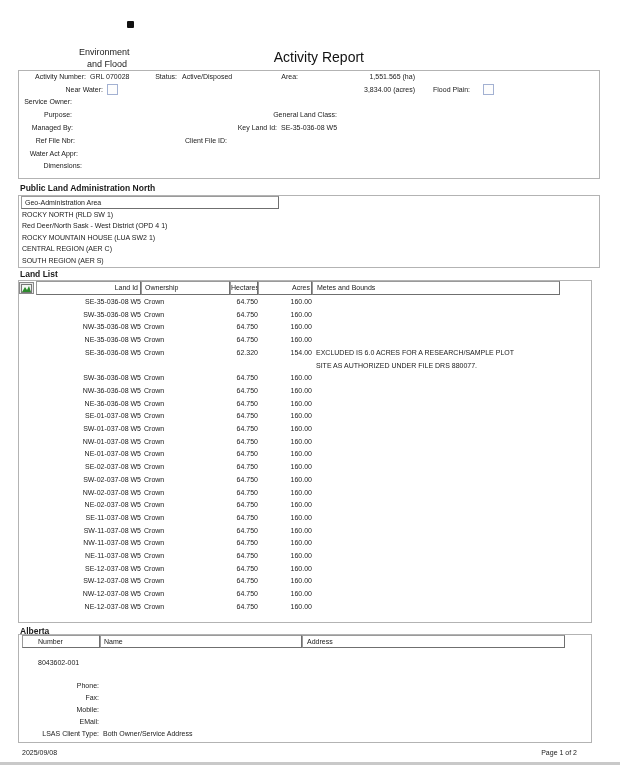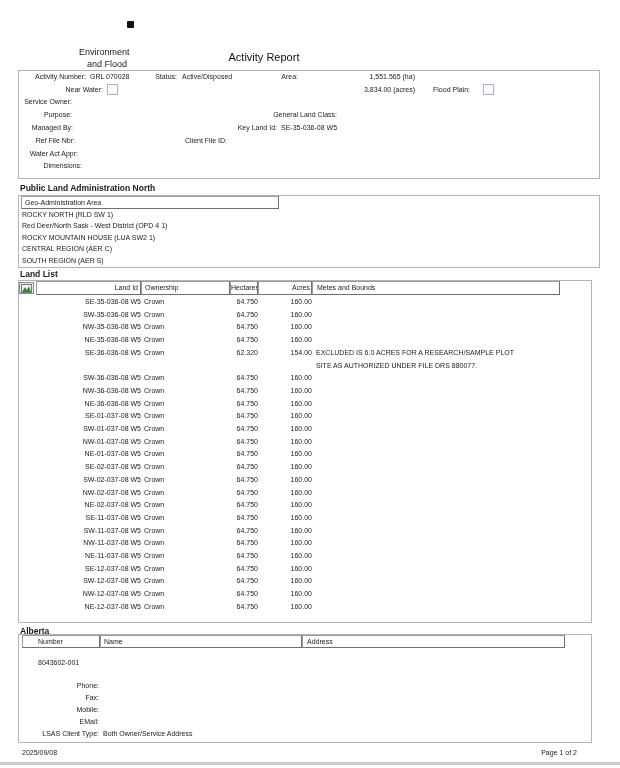--- a/index.html
+++ b/index.html
@@ -11,22 +11,22 @@
   .sect{font-size:8.5px;font-weight:bold;line-height:10px;white-space:nowrap;}
   .box{position:absolute;border:1px solid #b3b3b3;background:#fff;}
   .hcell{position:absolute;box-sizing:border-box;border:1px solid #9a9a9a;
          border-right-color:#6f6f6f;border-bottom-color:#6f6f6f;background:#fff;
          font-size:7px;line-height:12px;white-space:nowrap;overflow:hidden;}
   .cb{position:absolute;width:9px;height:9px;border:1px solid #a3b1d2;background:#fdfdfd;}
   .logo{position:absolute;left:20px;top:6px;font-family:"DejaVu Serif",serif;
         font-style:italic;font-weight:bold;font-size:26px;letter-spacing:-1px;color:#111;}
   .logo-sq{position:absolute;left:127px;top:21px;width:7px;height:7px;background:#111;border-radius:1px;}
   .dept{position:absolute;font-size:9px;line-height:11px;color:#222;white-space:nowrap;padding-left:21px;}
-  .title{position:absolute;left:164px;top:50px;width:200px;text-align:center;
-         font-size:11px;line-height:15px;color:#111;}
+  .title{position:absolute;left:164px;top:50px;width:200px;text-align:right;
+         font-size:14px;line-height:15px;color:#111;}
   
   #land-rows{position:absolute;left:18px;top:296px;width:572px;}
   .land-row{display:flex;align-items:flex-start;}
   .land-row>div{font-size:7px;line-height:12.7px;}
   .c-id{width:123px;text-align:right;white-space:nowrap;}
   .c-own{width:86px;padding-left:3px;white-space:nowrap;}
   .c-ha{width:28px;text-align:right;white-space:nowrap;}
   .c-ac{width:54px;text-align:right;white-space:nowrap;}
   .c-mb{width:215px;padding-left:4px;}
   

